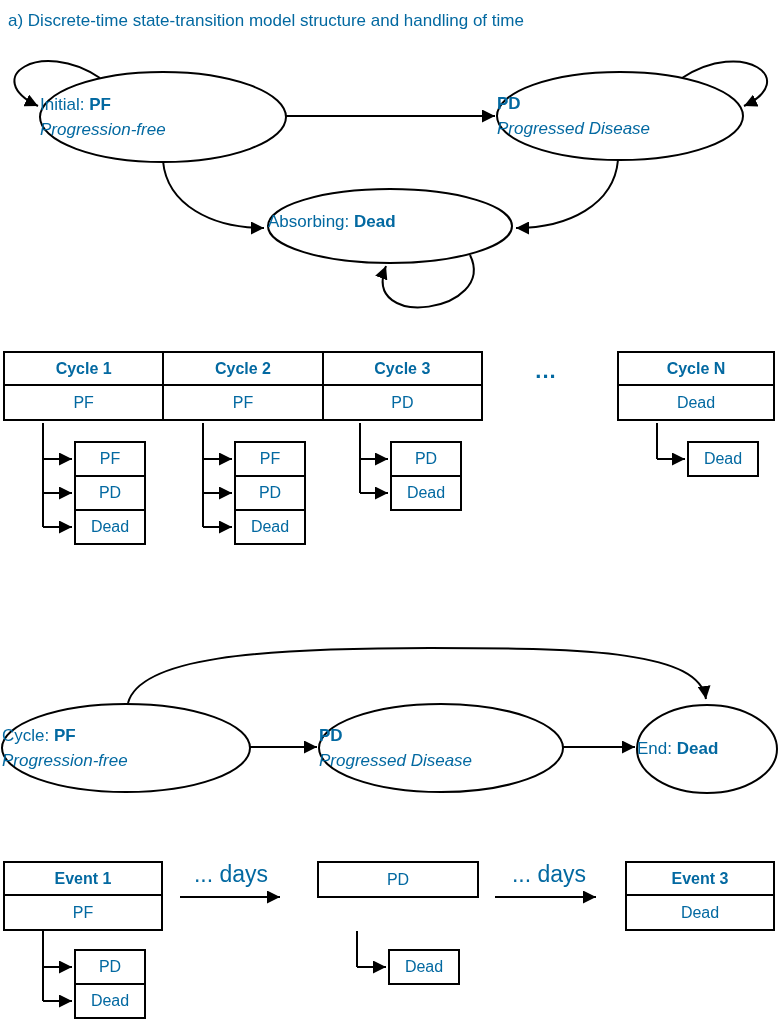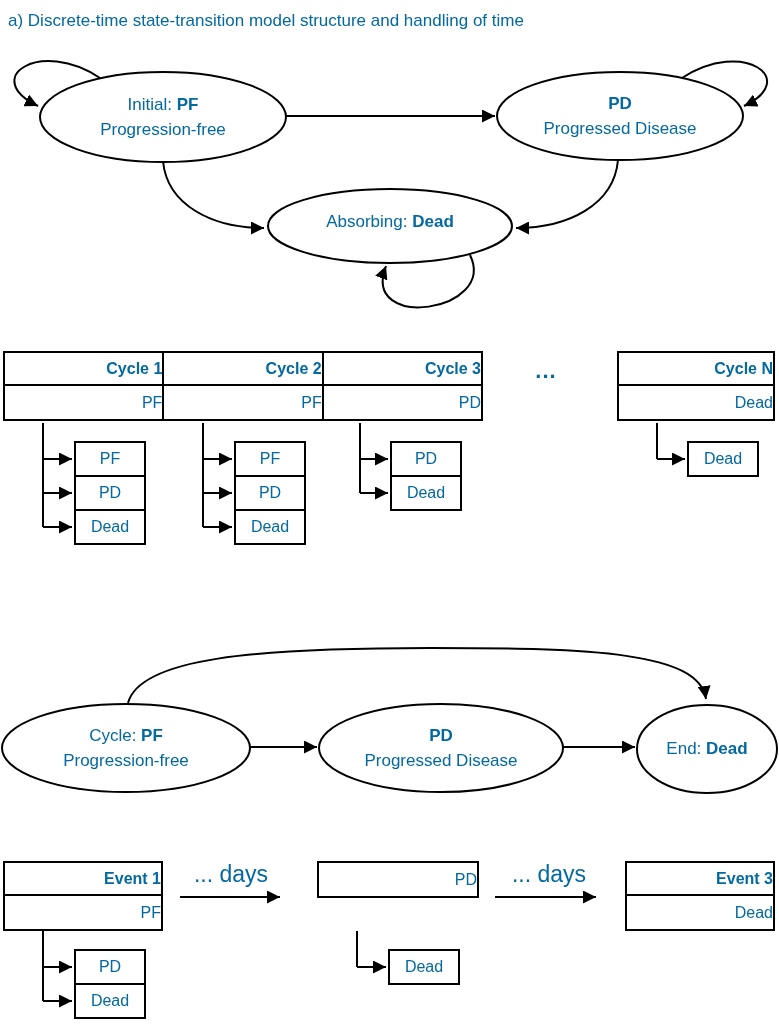--- a/index.html
+++ b/index.html
@@ -2,25 +2,25 @@
 <html><head>
 <meta charset="utf-8">
 <style>
   html,body{margin:0;padding:0;background:#fff;}
   .canvas{
     position:relative;width:779px;height:1024px;background:#ffffff;
     font-family:"Liberation Sans",sans-serif;color:#0369a1;overflow:hidden;
   }
   svg.layer{position:absolute;left:0;top:0;}
   .sec-title{position:absolute;font-size:17px;line-height:22px;white-space:nowrap;}
-  .elabel{position:absolute;text-align:center;font-size:17px;line-height:25px;}
-  .elabel .sub{}
+  .elabel{position:absolute;font-size:17px;line-height:25px;}
+  .elabel .sub{font-style:italic;}
   .elabel b{font-weight:bold;}
   .dtable{position:absolute;border-collapse:collapse;background:#fff;table-layout:fixed;}
-  .dtable th,.dtable td{border:2px solid #000;font-size:16px;text-align:right;padding:0;}
+  .dtable th,.dtable td{border:2px solid #000;font-size:16px;text-align:center;padding:0;}
   .dtable th{font-weight:bold;height:31px;}
   .dtable td{font-weight:normal;height:33px;}
   .stack{position:absolute;}
   .sbox{
     box-sizing:border-box;width:72px;height:36px;border:2px solid #000;margin-top:-2px;
     display:flex;align-items:center;justify-content:center;font-size:16px;background:#fff;
   }
   .sbox:first-child{margin-top:0;}
   .dots{position:absolute;font-weight:bold;font-size:22px;letter-spacing:1px;}
   .days{position:absolute;font-size:23px;text-align:center;white-space:nowrap;}

